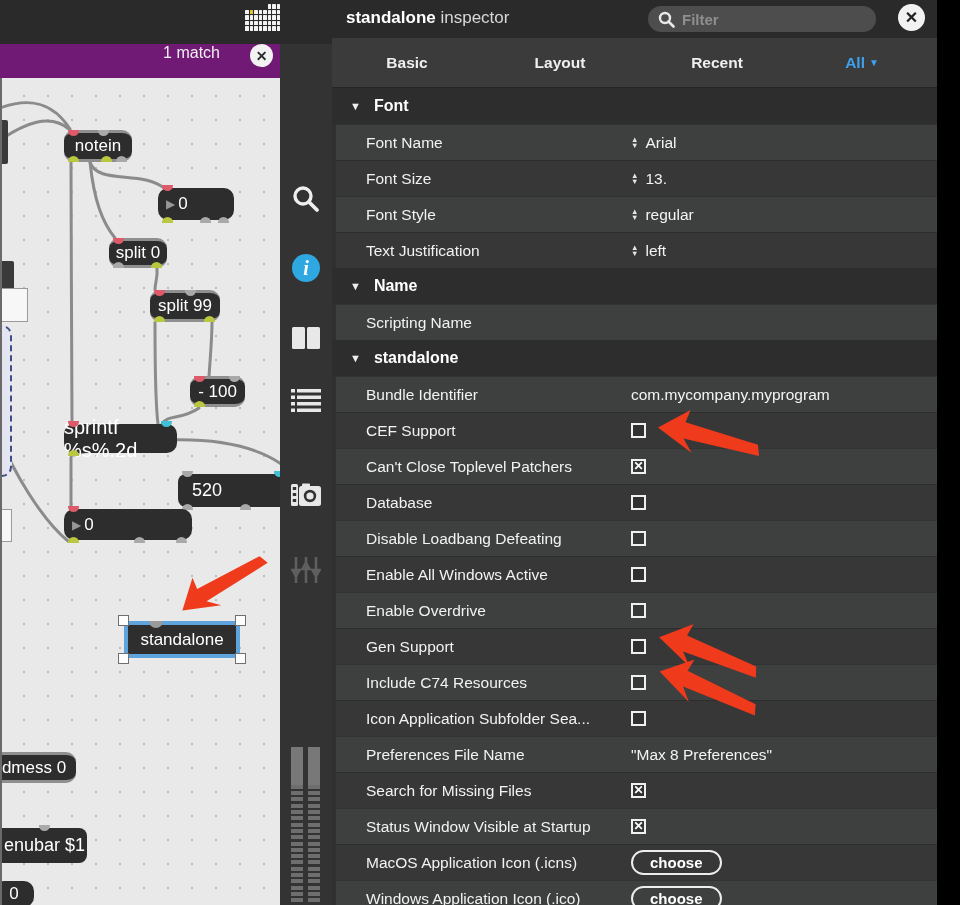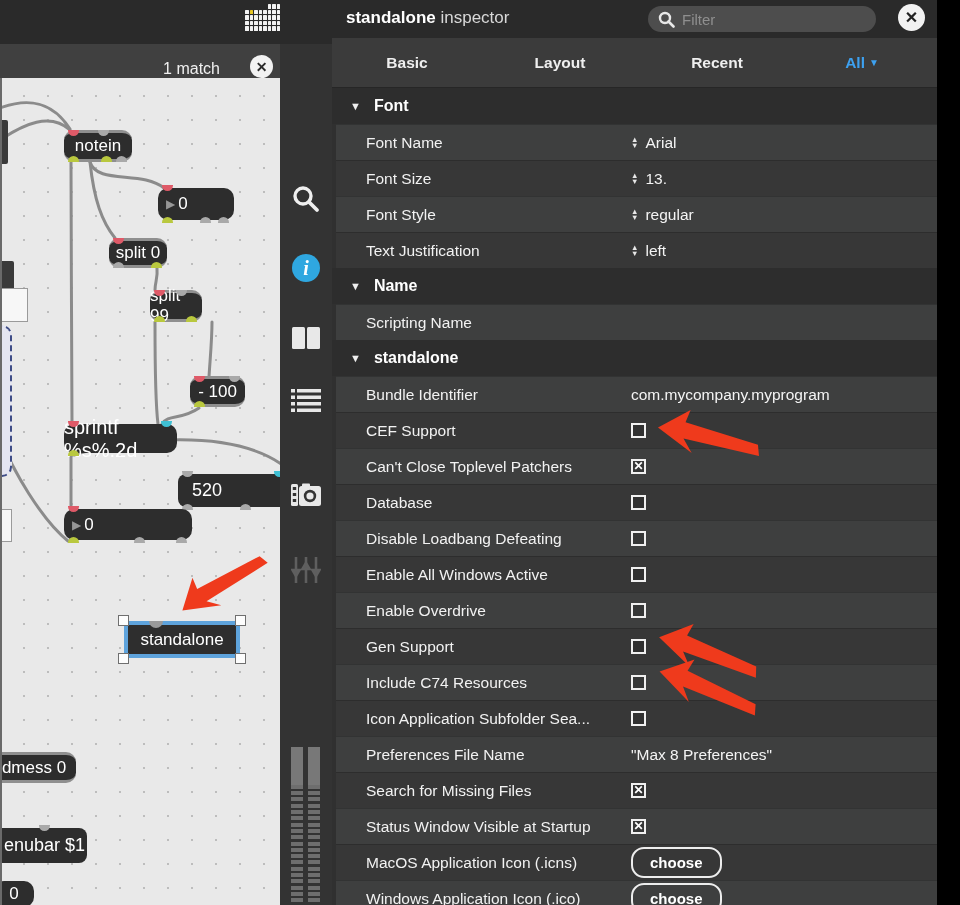--- a/index.html
+++ b/index.html
@@ -11,22 +11,22 @@
   }
 
   
   .left-top-bar { position:absolute; left:0; top:0; width:332px; height:44px; background:#2a2a2a; }
   .grid-icon { position:absolute; left:245px; top:4px; display:grid;
     grid-template-columns:repeat(8,3.5px); grid-auto-rows:4.5px; gap:1px; }
   .grid-icon span { background:#f2f2f2; border-radius:0.5px; }
   .grid-icon span.hidden { background:transparent; }
   .grid-icon span.yellow { background:#e5c521; }
 
-  .match-bar { position:absolute; left:0; top:44px; width:280px; height:34px; background:#404040;
-    display:flex; align-items:flex-end; justify-content:flex-end;padding-left:40px; }
+  .match-bar { position:absolute; left:0; top:44px; width:280px; height:34px; background:#701a75;
+    display:flex; align-items:flex-start; justify-content:flex-end;padding-left:40px; }
   .match-text { color:#f0f0f0; font-size:16px; margin-right:30px; }
   .circle-close { width:23px; height:23px; border-radius:50%; background:#f2f2f2; color:#2a2a2a;
     display:flex; align-items:center; justify-content:center; font-size:14px; font-weight:bold;
     margin-right:7px; cursor:default; }
 
   
   .canvas { position:absolute; left:0; top:78px; width:280px; height:827px; overflow:hidden;
     background-color:#e9e9e9;
     background-image:radial-gradient(#bdbdbd 1.1px, rgba(0,0,0,0) 1.3px);
     background-size:24px 24px; background-position:10px 6px;
@@ -79,21 +79,21 @@
       repeating-linear-gradient(#6e6e6e 0 4px, #333 4px 6.3px); }
 
   
   .inspector { position:absolute; left:332px; top:0; width:605px; height:905px; background:#303030; }
   .titlebar { position:absolute; left:0; top:0; width:605px; height:38px; background:#2a2a2a; }
   .insp-title { position:absolute; left:14px; top:8px; font-size:17px; color:#d8d8d8; }
   .insp-title b { color:#ffffff; }
   .filter-pill { position:absolute; left:316px; top:6px; width:228px; height:26px; background:#4d4d4d;
     border-radius:13px; display:flex; align-items:center; padding:0 10px; }
   .filter-pill input { background:transparent; border:none; outline:none; color:#e8e8e8;
-    font-size:15px; width:170px; font-family:"Liberation Sans",sans-serif; }
+    font-size:15px; width:170px; font-family:"Liberation Sans",sans-serif;font-weight:bold; }
   .filter-pill input::placeholder { color:#8f8f8f; }
   .insp-close { position:absolute; left:566px; top:4px; width:27px; height:27px; border-radius:50%;
     background:#f2f2f2; color:#222; font-weight:bold; font-size:16px;
     display:flex; align-items:center; justify-content:center; }
 
   .tabbar { position:absolute; left:0; top:38px; width:605px; height:50px; background:#3b3b3b;
     border-bottom:1px solid #262626; }
   .tab { position:absolute; top:16px; transform:translateX(-50%); font-size:15.5px; font-weight:bold;
     color:#efefef; cursor:default; white-space:nowrap; }
   .tab.active { color:#3da1f0; }
@@ -108,21 +108,21 @@
   .row.alt0 { background:#3e3f3f; }
   .row.alt1 { background:#373737; }
   .row-label { color:#f2f2f2; font-size:15.5px; padding-left:30px; white-space:nowrap; }
   .row-value { position:absolute; left:295px; display:flex; align-items:center; }
   .stepper { display:flex; flex-direction:column; color:#e8e8e8; font-size:7.5px; line-height:6px;
     margin-right:7px; }
   .val { color:#f4f4f4; font-size:15.5px; white-space:nowrap; }
   .cb { width:15px; height:15px; border:2px solid #f0f0f0; display:flex; align-items:center;
     justify-content:center; color:#fff; font-size:12px; font-weight:bold; line-height:11px;
     background:rgba(0,0,0,0.12); }
-  .choose-btn { height:31px; border:2px solid #ededed; border-radius:13px; color:#fff;
+  .choose-btn { height:25px; border:2px solid #ededed; border-radius:13px; color:#fff;
     font-weight:bold; font-size:15px; display:flex; align-items:center; padding:8px 17px;
     background:transparent; cursor:default; }
   .black-strip { position:absolute; left:937px; top:0; width:23px; height:905px; background:#000; }
 </style>
 </head>
 <body>
 
 <div class="stage">
 
   <div class="left-top-bar">
@@ -213,21 +213,21 @@
           <div class="arc bottom green pos-bl"></div>
           <div class="arc bottom bump pos-bm"></div>
           <div class="arc bottom bump pos-br"></div>
         </div>
         <div class="pbox object striped" style="left: 107px; top: 160px; width: 58px; height: 30px;">
           <span>split 0</span>
           <div class="arc top red pos-tl"></div>
           <div class="arc bottom bump pos-bl"></div>
           <div class="arc bottom green pos-br"></div>
         </div>
-        <div class="pbox object striped" style="left: 148px; top: 212px; width: 52px; height: 32px; justify-content: center;">
+        <div class="pbox object striped" style="left: 148px; top: 212px; width: 70px; height: 32px; justify-content: center;">
           <span>split 99</span>
           <div class="arc top red pos-tl"></div>
           <div class="arc top bump pos-tm"></div>
           <div class="arc bottom green pos-bl"></div>
           <div class="arc bottom green pos-br"></div>
         </div>
         <div class="pbox object striped" style="left: 188px; top: 298px; width: 55px; height: 31px;">
           <span>- 100</span>
           <div class="arc top red pos-tl"></div>
           <div class="arc top bump pos-tr"></div>

